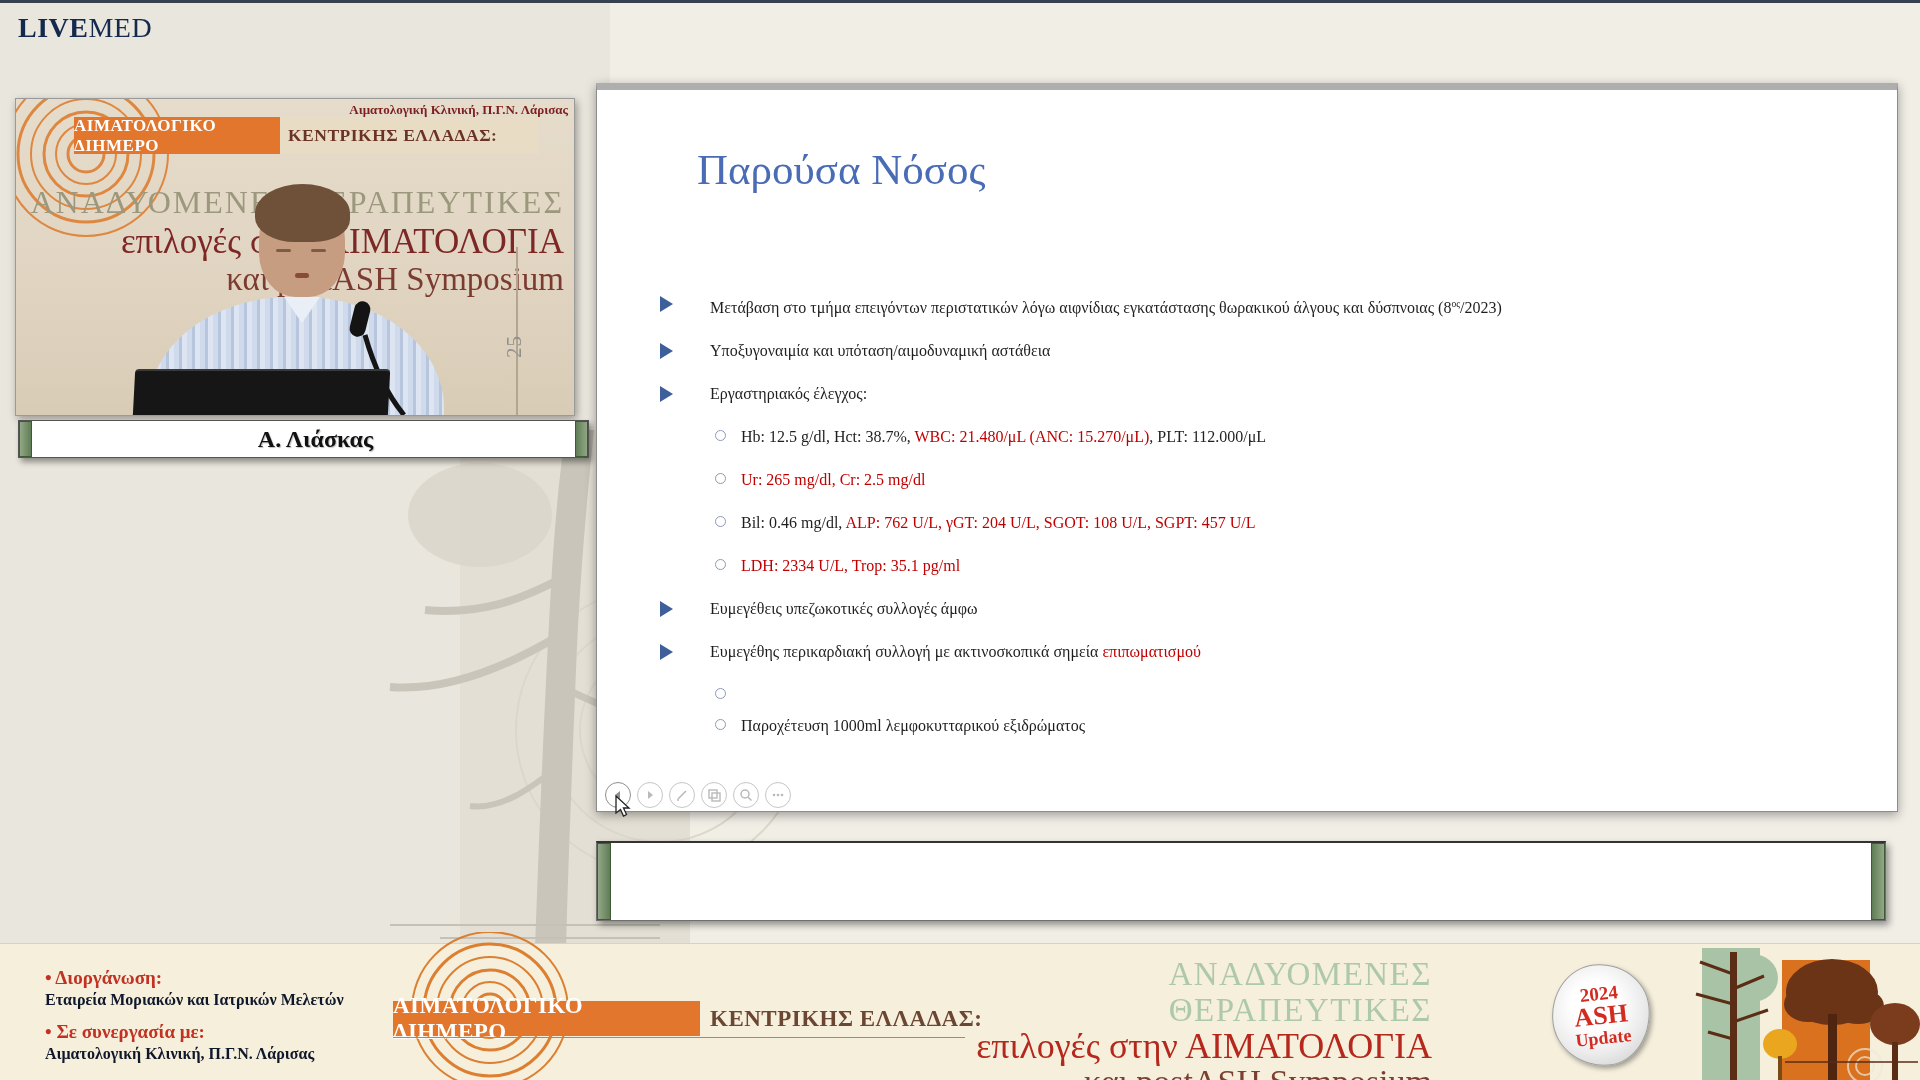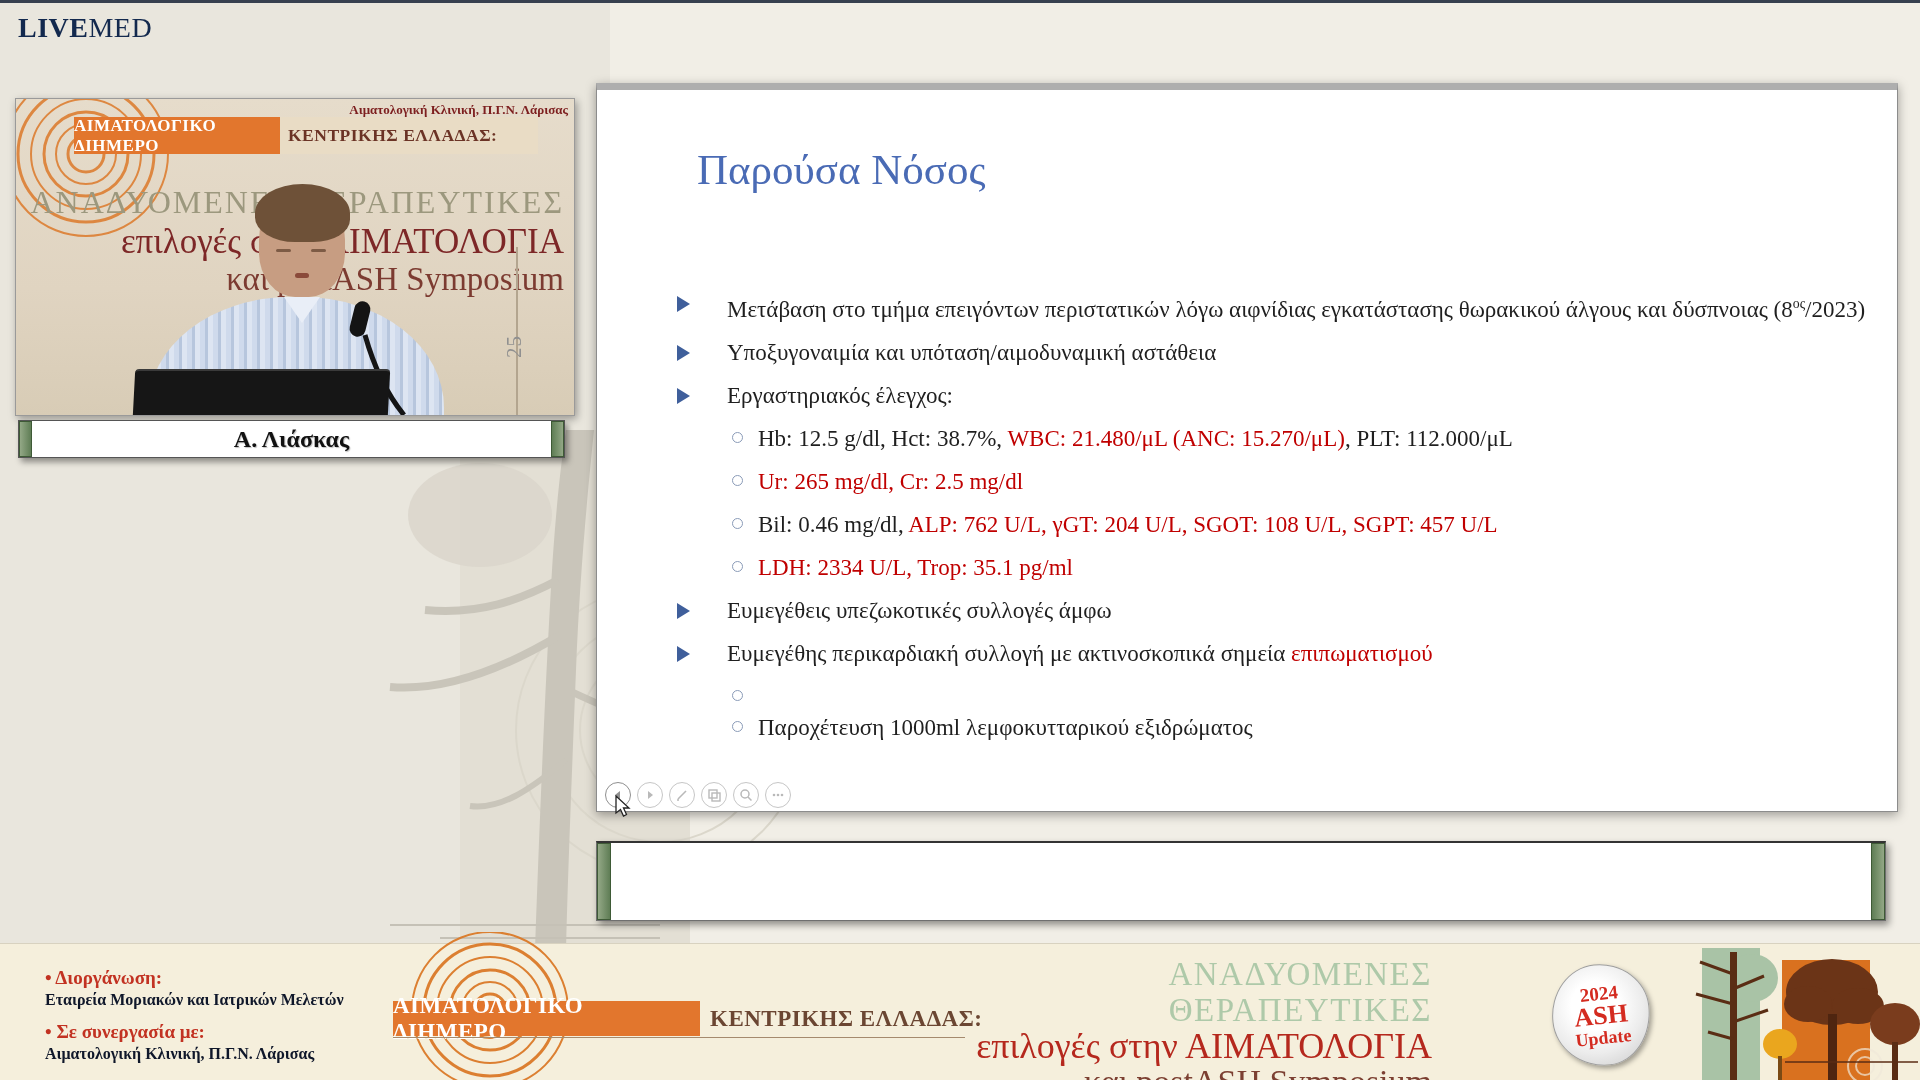--- a/index.html
+++ b/index.html
@@ -48,32 +48,32 @@
   .mouth{position:absolute;left:36px;top:82px;width:14px;height:5px;background:#8a4a3a;border-radius:3px;}
   .laptop{position:absolute;left:118px;top:270px;width:255px;height:46px;background:#161616;
           border-radius:4px 4px 0 0;transform:skewX(-3deg);border-top:2px solid #3a3a3a;}
   .mic-head{position:absolute;left:336px;top:202px;width:16px;height:36px;background:#141414;
             border-radius:8px;transform:rotate(14deg);}
   .mic-arm{position:absolute;left:0;top:0;}
 
   
   .name-bar{position:absolute;left:18px;top:420px;width:545px;height:36px;background:#fff;
             border:1px solid #555;box-shadow:3px 4px 6px rgba(0,0,0,.4);
-            display:flex;align-items:center;justify-content:center;}
+            display:flex;align-items:center;justify-content:center;padding-left:24px;}
   .name-bar .edge{position:absolute;top:0;bottom:0;width:13px;
                   background:linear-gradient(90deg,#93a886,#5f7d55);border:1px solid #3e5a36;box-sizing:border-box;}
   .name-bar .edge.left{left:0}.name-bar .edge.right{right:0;background:linear-gradient(270deg,#93a886,#5f7d55);}
   .name-bar .name{font-size:24px;font-weight:700;color:#111;text-shadow:1px 1px 1px rgba(0,0,0,.25);}
 
   
   .slide{position:absolute;left:596px;top:83px;width:1302px;height:729px;background:#fff;
          border:1px solid #8c8c8c;border-top:7px solid #aeaeae;box-sizing:border-box;
          box-shadow:0 3px 10px rgba(0,0,0,.35);}
   .slide-title{position:absolute;left:100px;top:55px;font-size:43px;font-weight:400;color:#4a6bb5;}
-  .slide-content{position:absolute;left:80px;top:198px;width:1195px;font-size:23px;color:#1f1f1f;}
+  .slide-content{position:absolute;left:63px;top:198px;width:1195px;font-size:16px;color:#1f1f1f;}
   .row{display:flex;margin-bottom:11px;line-height:32px;}
   .row .tri{flex:0 0 13px;width:0;height:0;margin:8px 24px 0 0;
             border-left:13px solid #3f5f9b;border-top:8px solid transparent;border-bottom:8px solid transparent;}
   .row.sub{margin-left:55px;}
   .row .cir{flex:0 0 11px;width:11px;height:11px;border:1.5px solid #8a9bb8;border-radius:50%;
             margin:9px 15px 0 0;box-sizing:border-box;}
   .red{color:#c00000;}
   sup{font-size:60%;vertical-align:super;}
 
   

